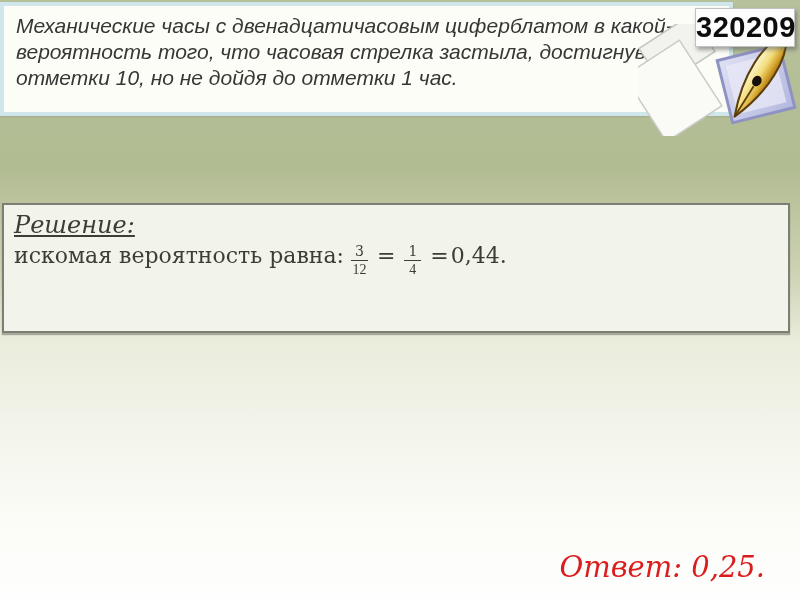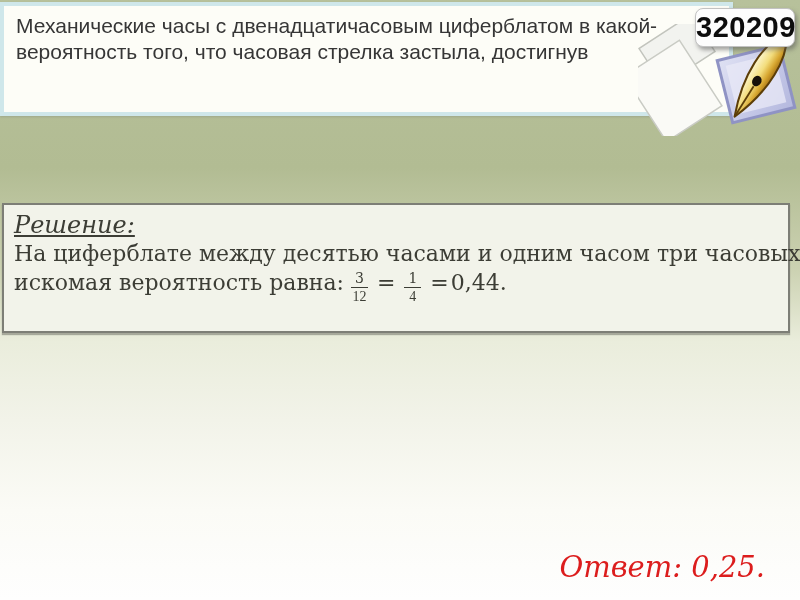--- a/index.html
+++ b/index.html
@@ -26,41 +26,42 @@
   .question-box {
     position: absolute;
     left: 0; top: 2px;
     width: 733px; height: 114px;
     background: #fdfdf7;
     border: 4px solid #cfe7ea;
     box-shadow: 0 1px 2px rgba(120,130,120,.35);
     padding: 7px 0 0 12px;
   }
   .qline {
+    font-style: italic;
     font-size: 21px;
     line-height: 26px;
     color: #363636;
     white-space: nowrap;
   }
 
   
   .icon-cluster {
     position: absolute;
     left: 638px; top: 24px;
     width: 160px; height: 112px;
   }
 
   
   .badge {
     position: absolute;
     top: 8px; right: 5px;
     width: 100px; height: 39px;
     background: #fdfdfd;
     border: 1px solid #c2c2c2;
-    border-radius: 8px;
+    border-radius: 0;
     box-shadow: 2px 3px 4px rgba(90,90,90,.55);
     text-align: center;
     line-height: 37px;
     font-size: 29px;
     font-weight: 700;
     color: #0d0d0d;
     letter-spacing: 0.5px;
   }
 
   
@@ -120,20 +121,21 @@
   }
 </style>
 </head>
 <body>
 
 <div class="slide">
 
   <div class="question-box">
     <div class="qline">Механические часы с двенадцатичасовым циферблатом в какой-</div>
     <div class="qline">вероятность того, что часовая стрелка застыла, достигнув</div>
+    <div class="qline">отметки 10, но не дойдя до отметки 1 час.</div>
   </div>
 
   <div class="icon-cluster">
     <svg width="160" height="112" viewBox="0 0 160 112">
       <defs>
         <linearGradient id="nibGrad" x1="0" y1="0" x2="1" y2="0">
           <stop offset="0%" stop-color="#fdf6cf"></stop>
           <stop offset="45%" stop-color="#f3dd7d"></stop>
           <stop offset="75%" stop-color="#d8a832"></stop>
           <stop offset="100%" stop-color="#a87414"></stop>
@@ -160,21 +162,20 @@
         <ellipse cx="0" cy="6" rx="4.5" ry="5.5" fill="#17100a"></ellipse>
         <line x1="0" y1="12" x2="0" y2="46" stroke="#5c3e08" stroke-width="1.8"></line>
       </g>
     </svg>
   </div>
 
   <div class="badge">320209</div>
 
   <div class="solution-box">
     <div class="sol-heading">Решение:</div>
-    <div class="sol-line">На циферблате между десятью часами и одним часом три часовых</div>
     <div class="sol-final">
       <span>искомая вероятность равна:</span>
       <span class="frac">
         <span class="num">3</span>
         <span class="den">12</span>
       </span>
       <span class="eq">=</span>
       <span class="frac">
         <span class="num">1</span>
         <span class="den">4</span>

